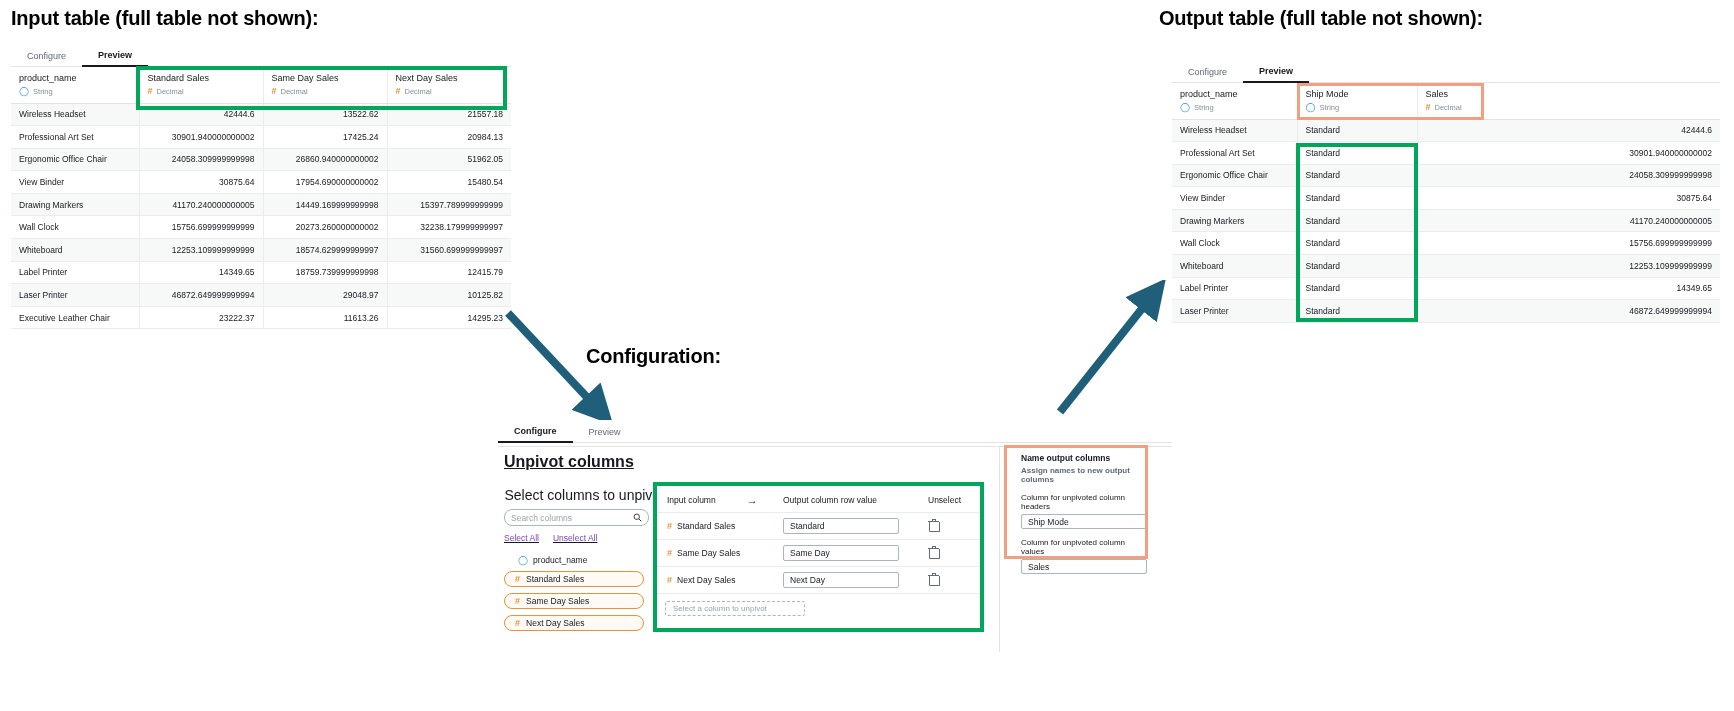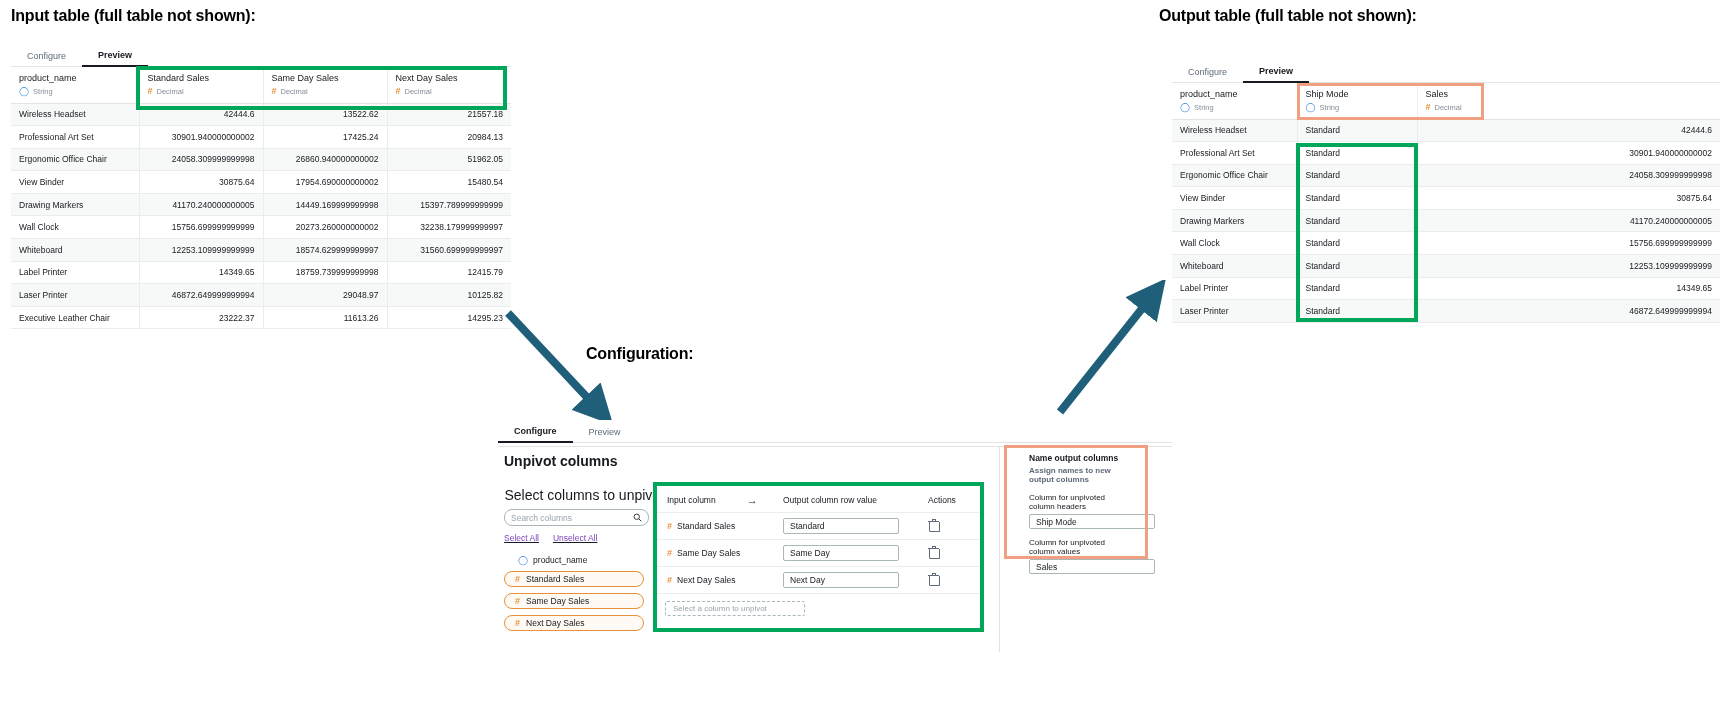--- a/index.html
+++ b/index.html
@@ -8,21 +8,21 @@
     width: 1734px; height: 711px;
     background: #ffffff;
     font-family: "Liberation Sans", sans-serif;
     color: #16191f;
     overflow: hidden;
   }
   .stage { position: relative; width: 1734px; height: 711px; }
 
   .section-title {
     position: absolute;
-    font-size: 16px;
+    font-size: 20px;
     font-weight: bold;
     color: #000;
     letter-spacing: -0.2px;
     white-space: nowrap;
   }
 
   
   .panel { position: absolute; background: #fff; }
   .tabs {
     display: flex;
@@ -77,21 +77,21 @@
   
   .hl { position: absolute; pointer-events: none; }
   .hl.green { border: 4px solid #00a65a; }
   .hl.orange { border: 3px solid #f0a080; }
 
   
   .arrow { position:absolute; pointer-events:none; }
 
   
   .cfg { position:absolute; left:498px; top:420px; width:674px; background:#fff; }
-  .cfg-head { font-size: 14px; font-weight: bold; color:#16191f; }
+  .cfg-head { font-size: 16px; font-weight: bold; color:#16191f;text-decoration:underline; }
   .cfg-sub { font-size: 9px; color:#5f6b7a; margin-top:3px; }
 
   .label-sm { font-size: 14px; font-weight: normal; color:#16191f;text-align:right; }
   .search-box {
     margin-top: 6px; width: 145px; height: 17px;
     border: 1px solid #aab7b8; border-radius: 8px;
     display:flex; align-items:center; padding: 0 6px;
     font-size: 8.5px; color: #9aa3ad; background:#fff;
     justify-content: space-between;
   }
@@ -136,21 +136,21 @@
   .trash-lid { position:absolute; left:3.5px; top:0; width:4px; height:2px; border:1px solid #5f6b7a; border-bottom:none;}
   .add-row {
     margin: 7px 10px 0 10px; height: 15px;
     border: 1px dashed #aab7b8; border-radius: 2px;
     display:flex; align-items:center; padding: 0 7px;
     font-size: 8px; color:#9aa3ad;
     width: 140px;
   }
 
   
-  .nmo { position:absolute; left:1005px; top:446px; width:142px; height:112px; background:#fff; padding: 7px 24px; }
+  .nmo { position:absolute; left:1005px; top:446px; width:142px; height:112px; background:#fff; padding: 7px 16px; }
   .nmo-title { font-size: 8.5px; font-weight: bold; color:#16191f; }
   .nmo-sub { font-size: 8px; color:#5f6b7a; margin-top: 3px; font-weight: bold; }
   .nmo-label { font-size: 8px; color:#16191f; margin-top: 9px; }
   .nmo-input {
     margin-top: 3px; width: 126px; height: 15px;
     border:1px solid #aab7b8; border-radius:2px; background:#fff;
     display:flex; align-items:center; padding:0 6px; font-size:8.5px; color:#16191f;
   }
 
   .divider-v { position:absolute; left:999px; top:446px; width:1px; height:186px; background:#e3e3e3; }
@@ -443,21 +443,21 @@
         </colgroup>
       <thead>
         <tr>
           <th>
             <span class="inp-cell" style="padding-left:12px;text-align:center;">
               <span>Input column</span>
               <span style="margin-left:26px; font-size:11px;">→</span>
             </span>
           </th>
           <th>Output column row value</th>
-          <th>Actions</th>
+          <th>Unselect</th>
         </tr>
       </thead>
       <tbody>
         <tr>
           <td>
             <span class="inp-cell">
               <span class="ti dec">#</span>
               <span>Standard Sales</span>
             </span>
           </td>

